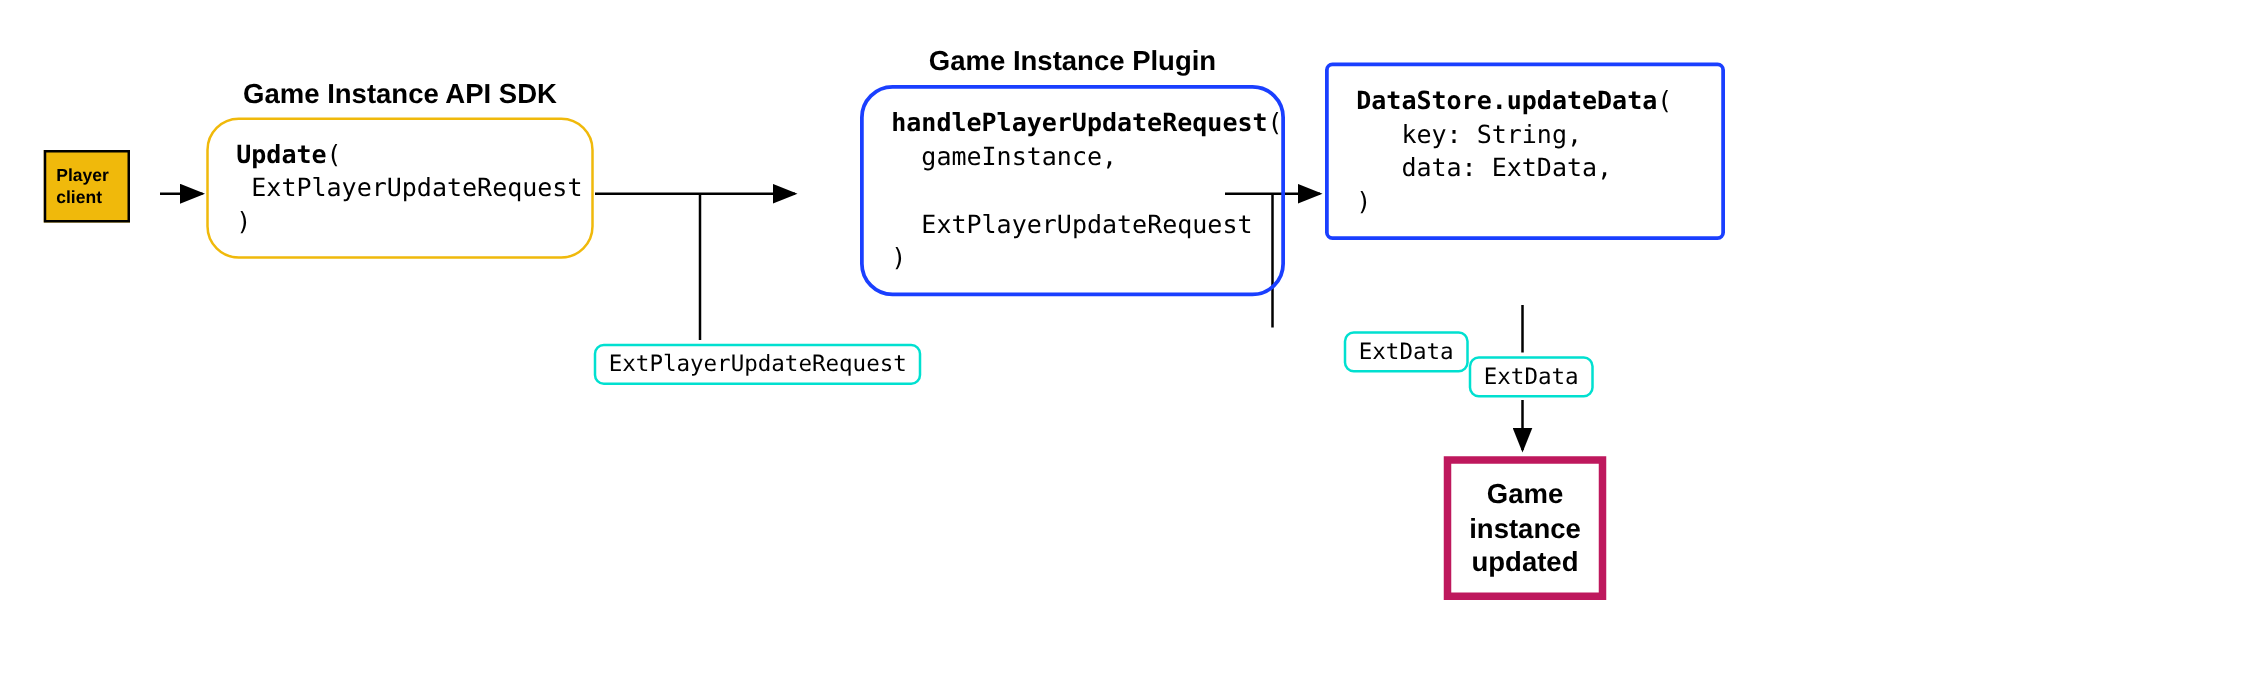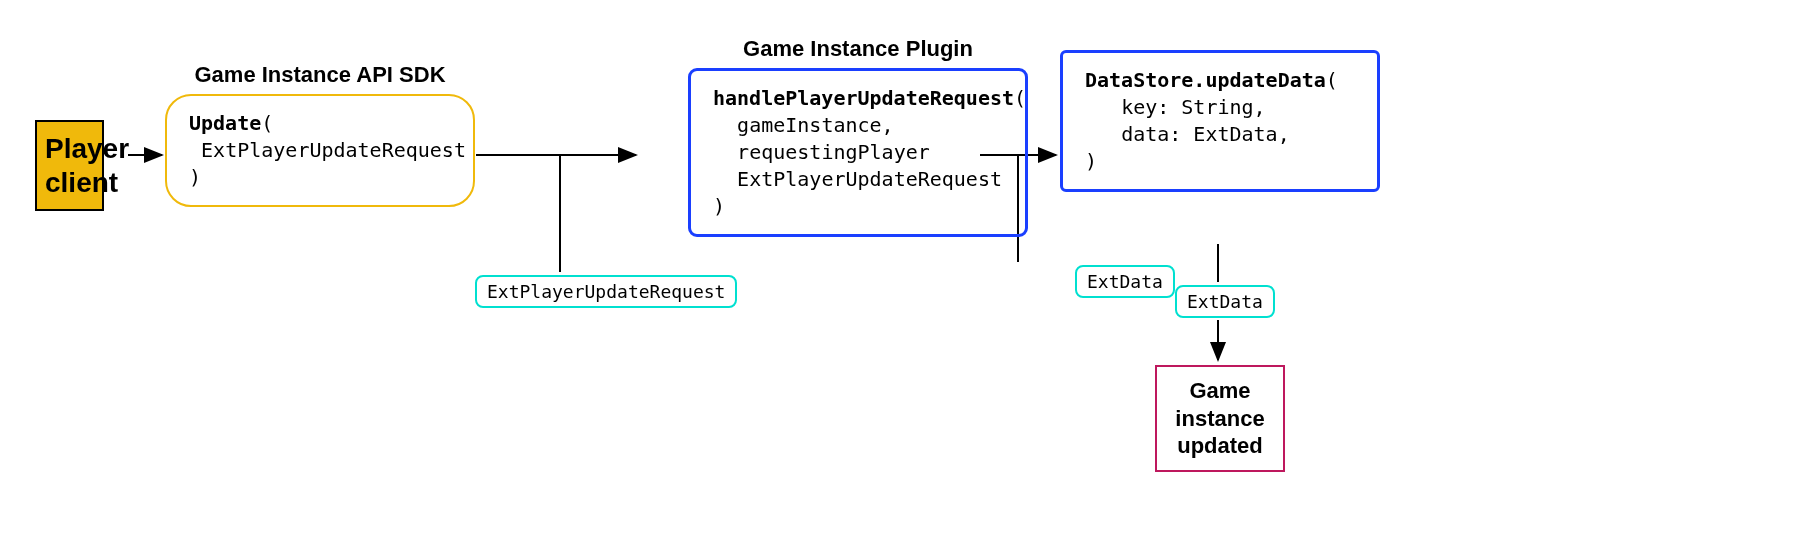--- a/index.html
+++ b/index.html
@@ -23,38 +23,38 @@
   
   .player-box {
     position: absolute;
     left: 35px;
     top: 120px;
     width: 69px;
     background: #f0b90b;
     border: 2px solid #000;
     padding: 10px 8px;
     font-weight: 700;
-    font-size: 28px;
+    font-size: 14px;
     line-height: 1.2;
   }
   
   .sdk-group { position: absolute; left: 165px; top: 62px; }
   .sdk-box {
     border: 2px solid #f0b90b;
     border-radius: 26px;
     padding: 14px 22px;
     width: 310px;
     font-size: 20px;
     line-height: 1.35;
   }
   
   .plugin-group { position: absolute; left: 640px; top: 36px; margin-left: 48px; }
   .plugin-box {
     border: 3px solid #1a3fff;
-    border-radius: 9px;
+    border-radius: 26px;
     padding: 14px 22px;
     width: 340px;
     font-size: 20px;
     line-height: 1.35;
   }
   
   .iface-group { position: absolute; left: 1060px; top: 50px; }
   .iface-box {
     border: 3px solid #1a3fff;
     border-radius: 6px;
@@ -72,21 +72,21 @@
     background: #fff;
   }
   .ext1 { position: absolute; left: 475px; top: 275px; }
   .ext2 { position: absolute; left: 1075px; top: 265px; }
   .ext3 { position: absolute; left: 1175px; top: 285px; }
   
   .result-box {
     position: absolute;
     left: 1155px;
     top: 365px;
-    border: 2px solid #be185d;
+    border: 6px solid #be185d;
     padding: 10px 14px;
     font-weight: 700;
     font-size: 22px;
     line-height: 1.25;
     text-align: center;
     width: 130px;
   }
   
   svg.arrows {
     position: absolute;
@@ -130,21 +130,21 @@
     &nbsp;<span>ExtPlayerUpdateRequest</span><br>
     )
   </div>
 </div>
 
 <div class="plugin-group">
   <div class="node-title">Game Instance Plugin</div>
   <div class="plugin-box mono">
     <span class="bold">handlePlayerUpdateRequest</span>(<br>
     &nbsp;&nbsp;<span>gameInstance,</span><br>
-    &nbsp;&nbsp;<span>requestingPlayer</span><br>
+    &nbsp;&nbsp;<br>
     &nbsp;&nbsp;<span>ExtPlayerUpdateRequest</span><br>
     )
   </div>
 </div>
 
 <div class="iface-group">
   <div class="iface-box mono">
     <span class="bold">DataStore.updateData</span>(<br>
     &nbsp;&nbsp;&nbsp;<span>key: String,</span><br>
     &nbsp;&nbsp;&nbsp;<span>data: ExtData,</span><br>

